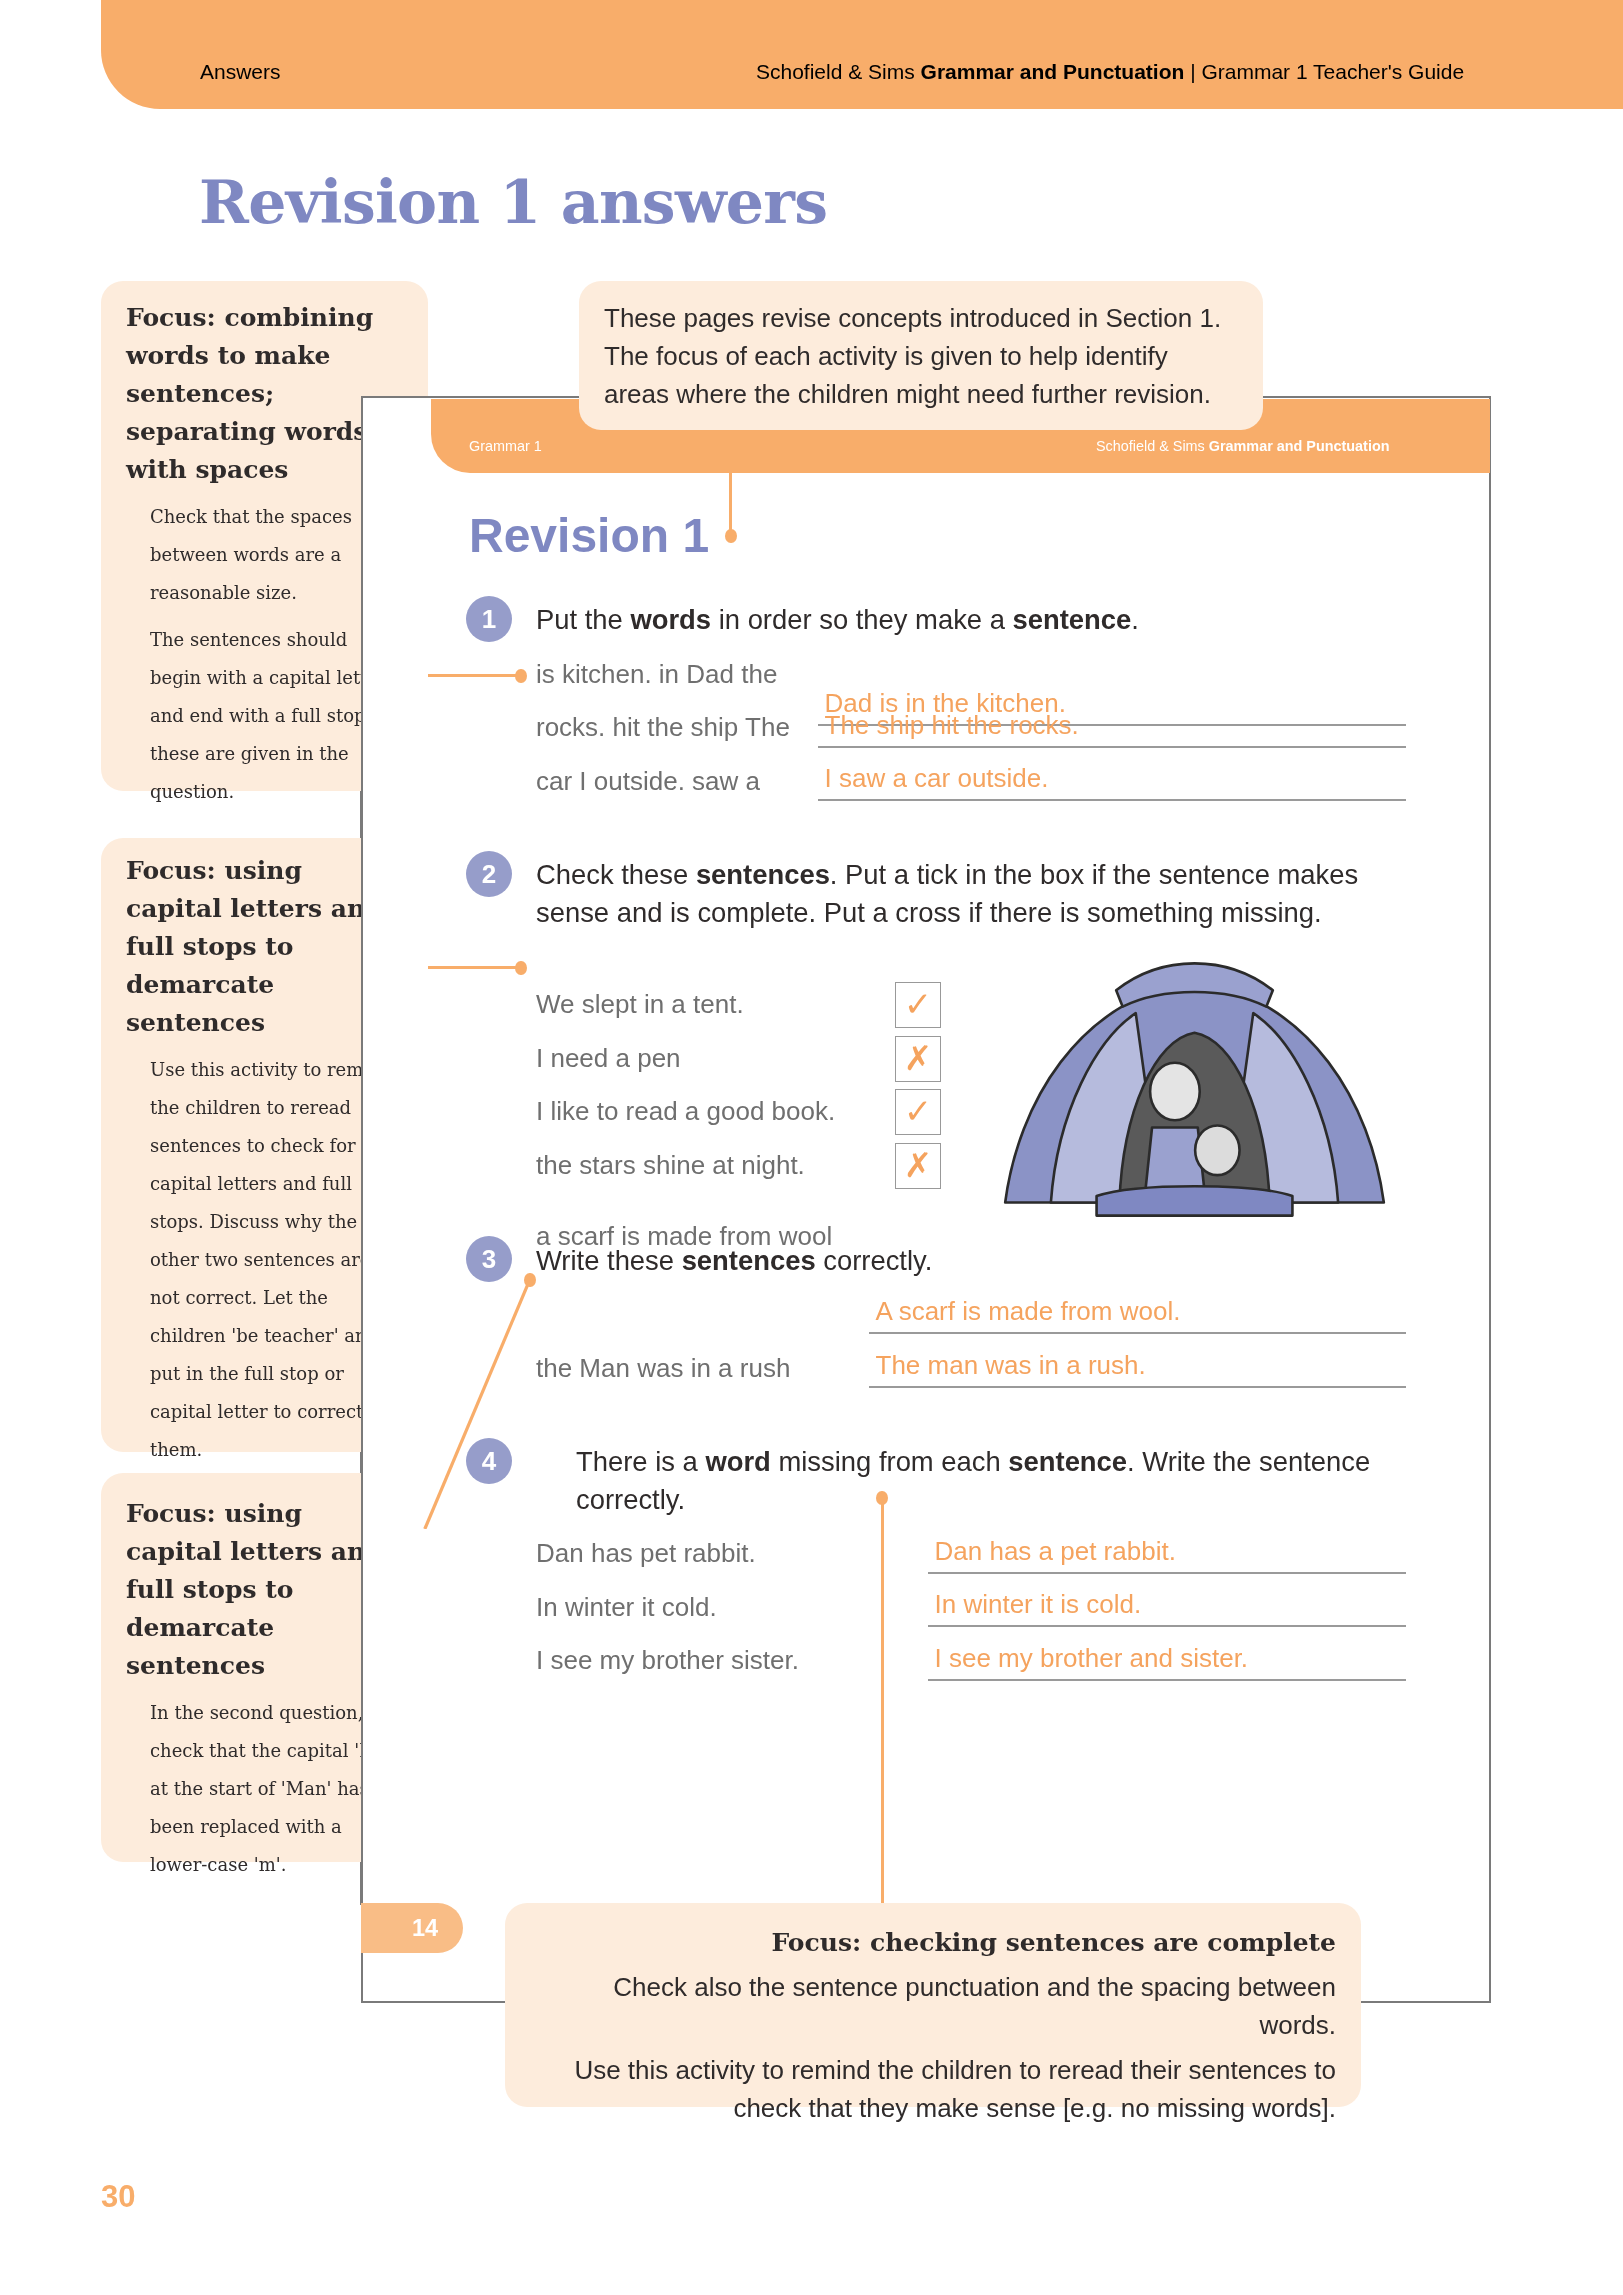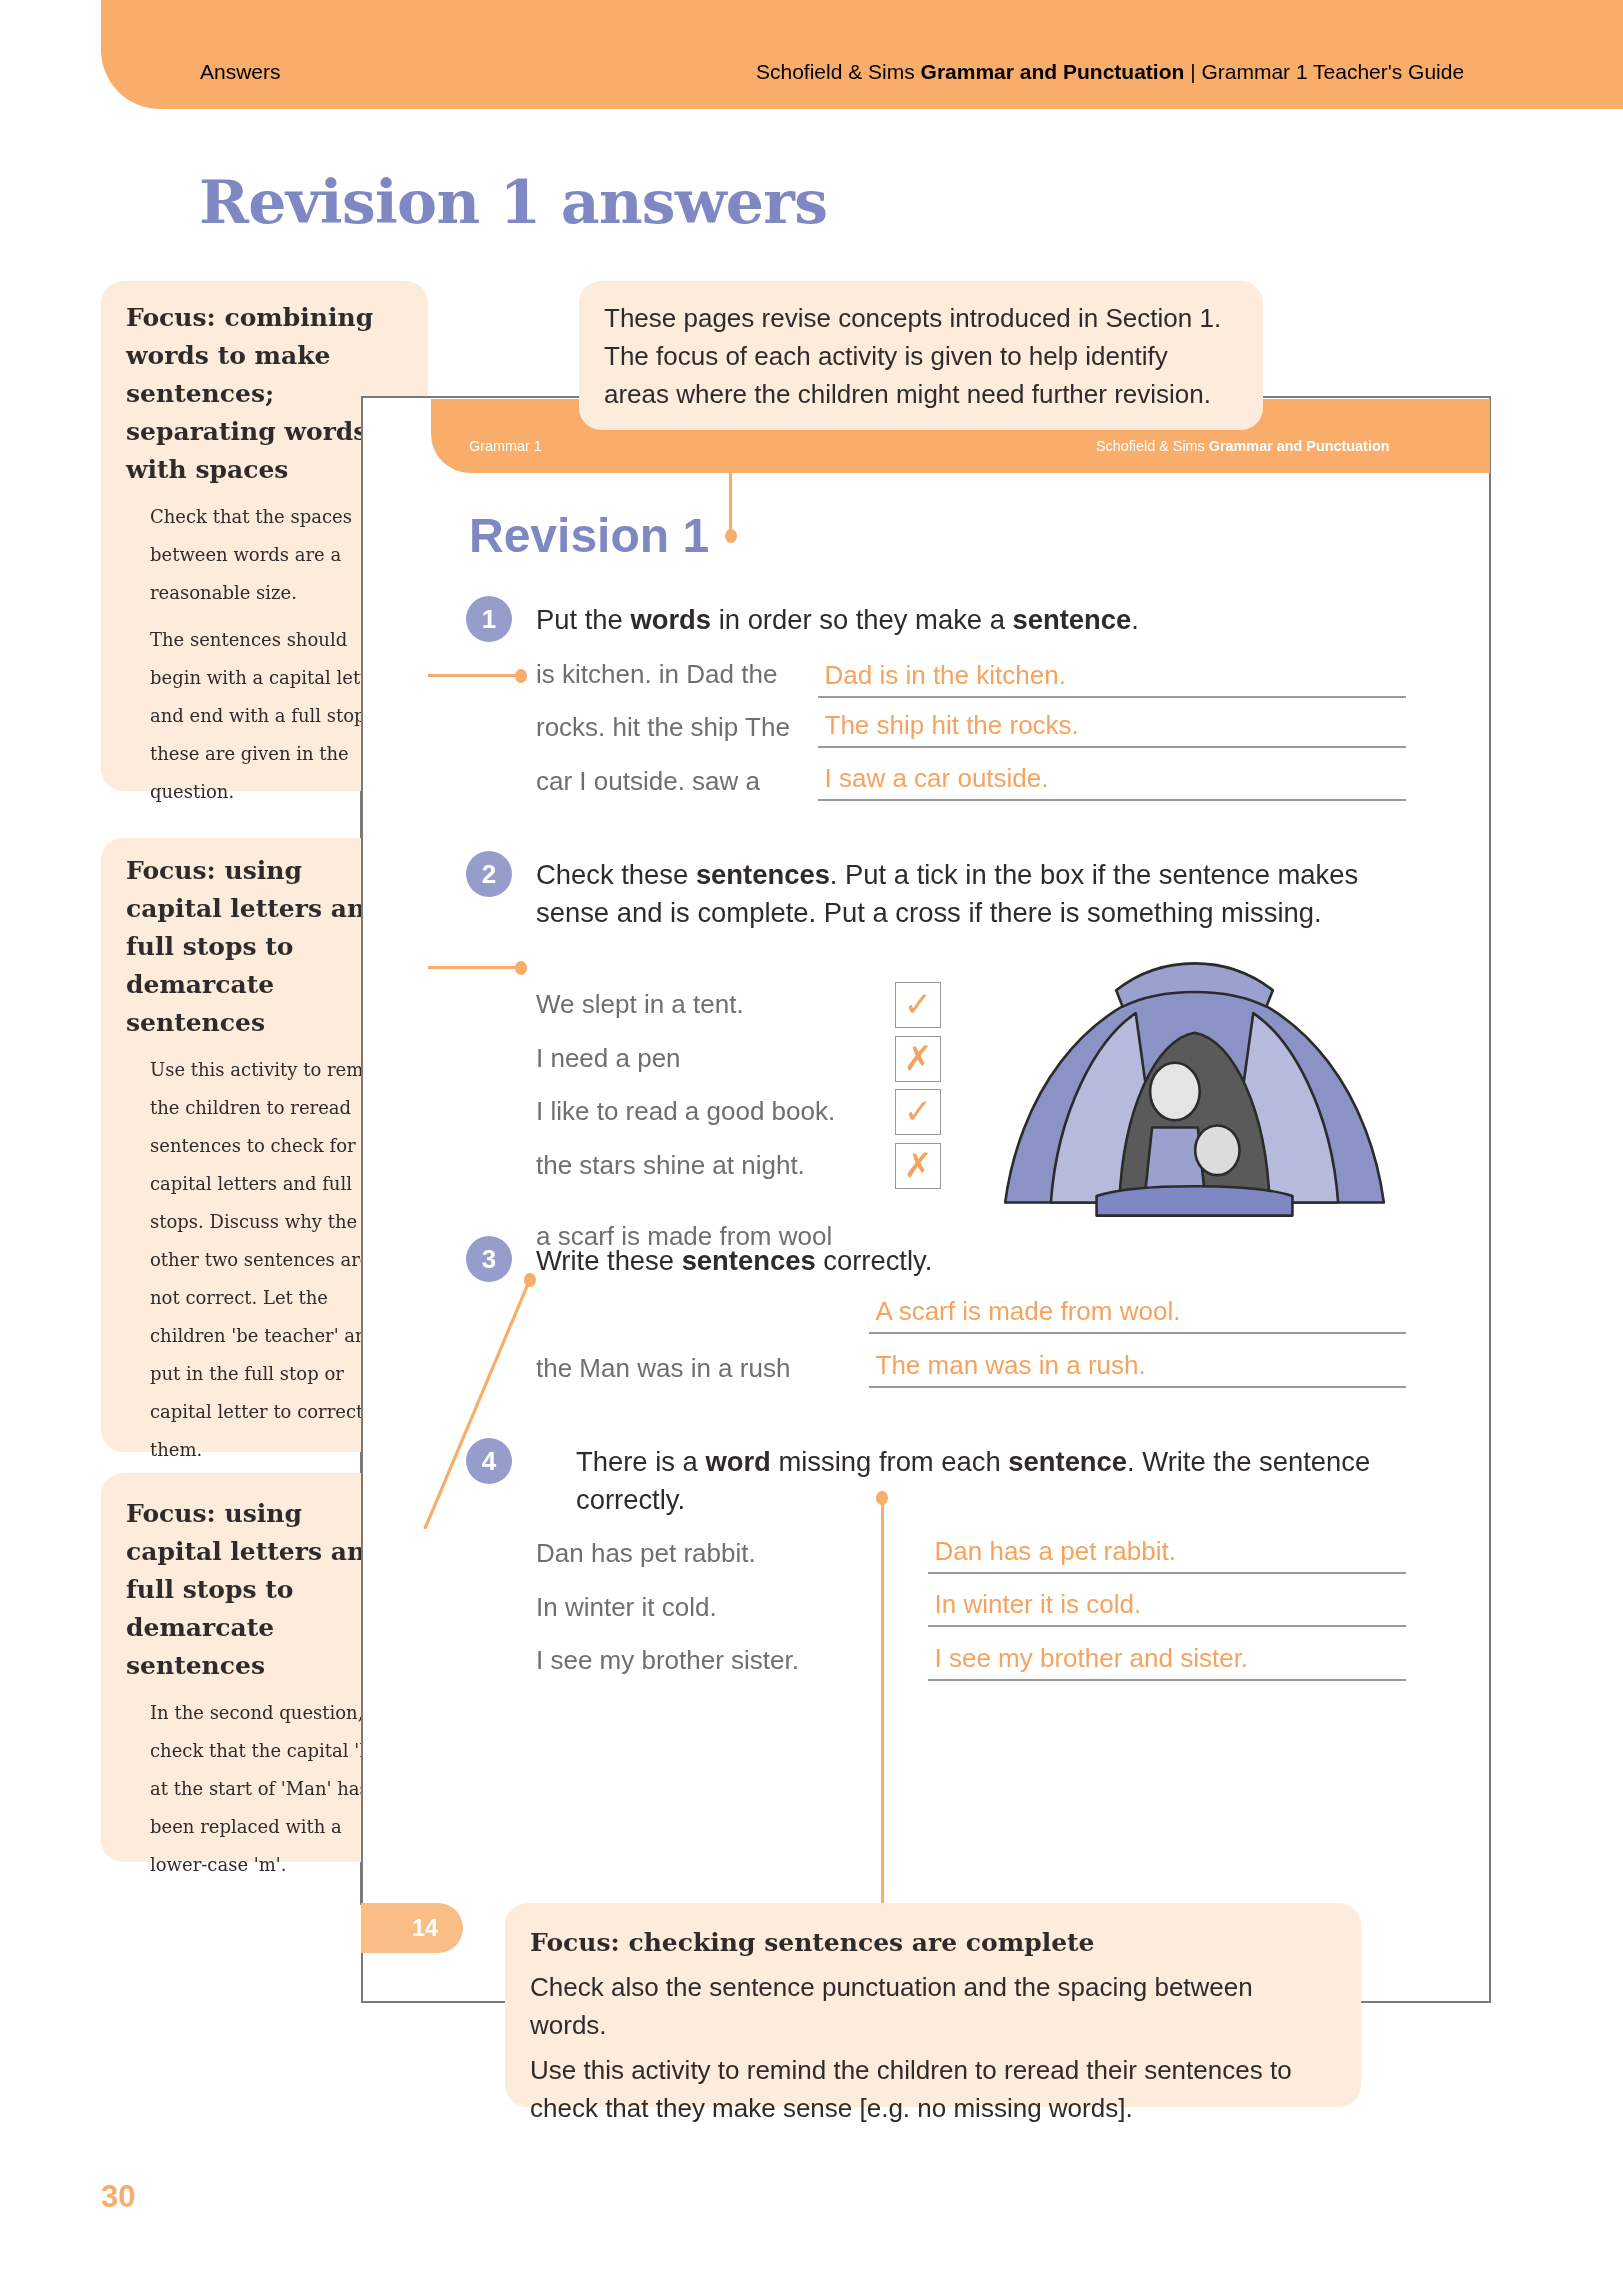--- a/index.html
+++ b/index.html
@@ -39,21 +39,21 @@
 
   .intro {
     position: absolute; left: 579px; top: 281px; width: 684px; height: 149px;
     background: #fdecdc; border-radius: 22px; padding: 18.3px 25px;
     font-family: "Liberation Sans", sans-serif; font-size: 26px; line-height: 38px; color: #2f2b2b;
     z-index: 3;
   }
   .note-d {
     position: absolute; left: 505px; top: 1903px; width: 856px; height: 204px;
     background: #fdecdc; border-radius: 22px; padding: 19.6px 25px;
-    font-family: "Liberation Sans", sans-serif; color: #2f2b2b; z-index: 3;
+    font-family: "Liberation Sans", sans-serif; color: #2f2b2b; z-index: 3; text-align: right;
   }
   .note-d .head { font-family: "DejaVu Serif", serif; font-weight: bold; font-size: 25px; line-height: 39px; }
   .note-d p { font-size: 26px; line-height: 38px; margin-top: 6.5px; }
 
   
   .inner {
     position: absolute; left: 361px; top: 396px; width: 1130px; height: 1607px;
     border: 2.6px solid #7a7a7a; background: #ffffff; z-index: 1;
   }
   .inner-band {
@@ -163,21 +163,21 @@
   <line x1="170" y1="20" x2="10" y2="400" stroke="#f8ad6a" stroke-width="5"></line>
 </svg>
 <div class="dot" style="left:524px; top:1273px;"></div>
 <div class="connector" style="left:881px; top:1496px; width:3.3px; height:408px;"></div>
 <div class="dot" style="left:876px; top:1491px;"></div>
 
 <div class="qnum" style="left:466px; top:596px;">1</div>
 <div class="qtext" style="left:536px; top:601px;"><span>Put the </span><b>words</b><span> in order so they make a </span><b>sentence</b><span>.</span></div>
 
 <div class="prompt" style="left:536px; top:659px;">is kitchen. in Dad the</div>
-<div class="answer" style="left:818px; top:660px; width:588px;">Dad is in the kitchen.</div>
+<div class="answer" style="left:818px; top:688px; width:588px;">Dad is in the kitchen.</div>
 <div class="prompt" style="left:536px; top:712px;">rocks. hit the ship The</div>
 <div class="answer" style="left:818px; top:710px; width:588px;">The ship hit the rocks.</div>
 <div class="prompt" style="left:536px; top:766px;">car I outside. saw a</div>
 <div class="answer" style="left:818px; top:763px; width:588px;">I saw a car outside.</div>
 
 <div class="qnum" style="left:466px; top:851px;">2</div>
 <div class="qtext" style="left:536px; top:856px; width:849px;"><span>Check these </span><b>sentences</b><span>. Put a tick in the box if the sentence makes sense and is complete. Put a cross if there is something missing.</span></div>
 
 <div class="prompt" style="left:536px; top:989px;">We slept in a tent.</div>
 <div class="tickbox" style="left:895px; top:982px;">✓</div>

